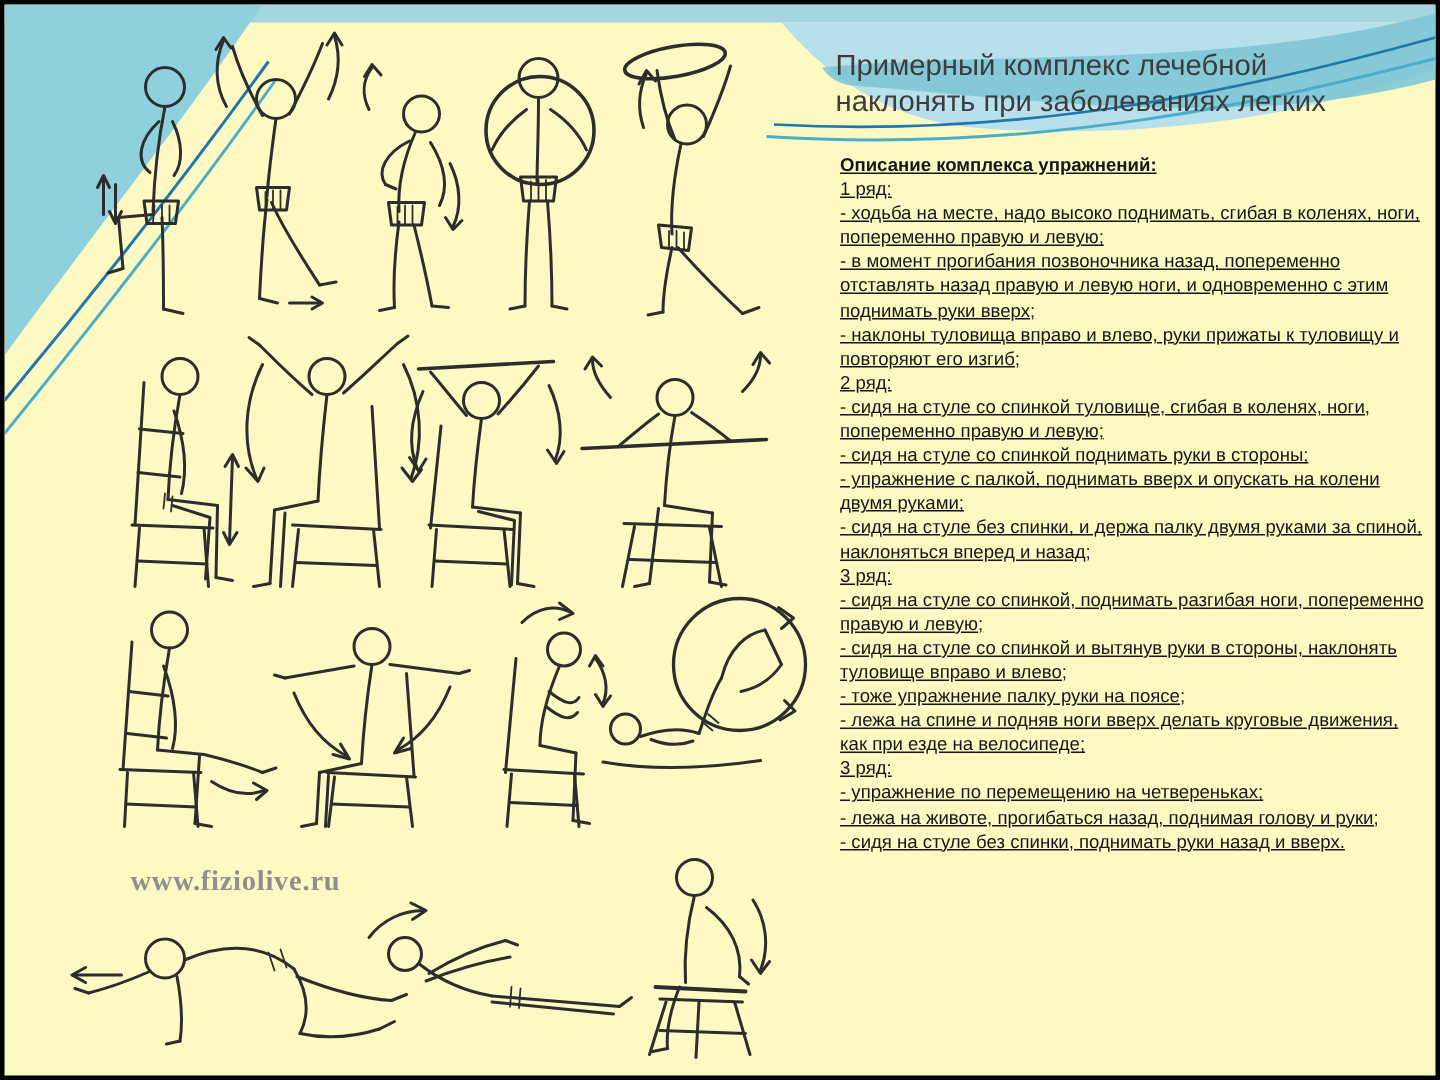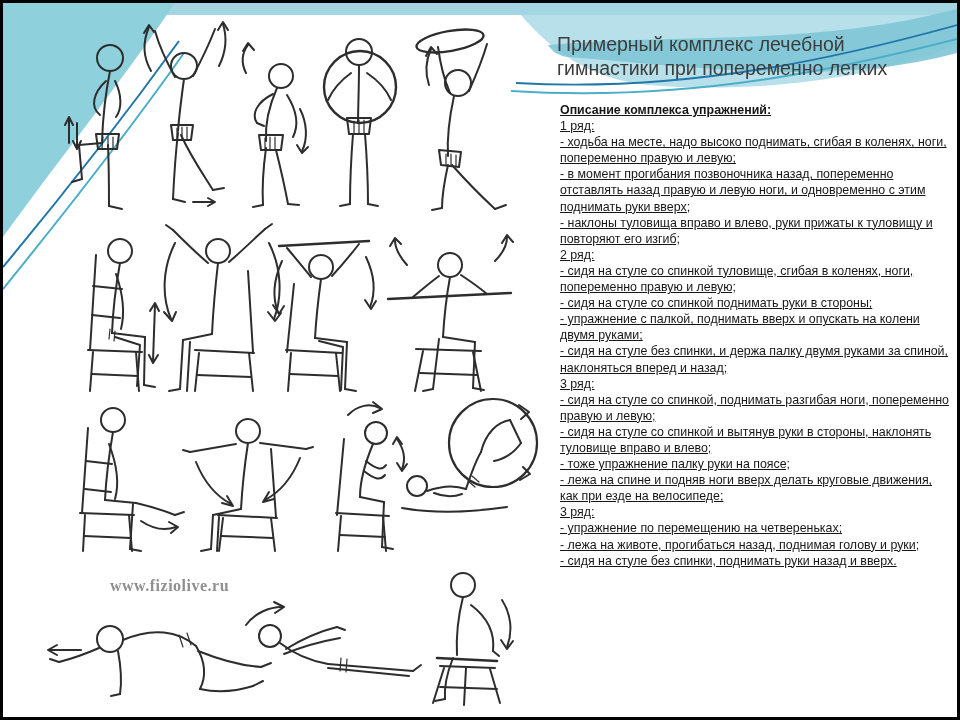--- a/index.html
+++ b/index.html
@@ -1,34 +1,34 @@
 <!DOCTYPE html>
 <html><head>
 <meta charset="utf-8">
 <style>
   html,body{margin:0;padding:0;background:#444;}
   .slide{
     position:relative;width:960px;height:720px;box-sizing:border-box;
-    background:#ffffff;border:3px solid #000;overflow:hidden;
+    background:#fef9c3;border:3px solid #000;overflow:hidden;
     font-family:"Liberation Sans",sans-serif;
   }
   .layer{position:absolute;left:0;top:0;}
   .title{
     position:absolute;left:554px;top:29px;width:400px;
     font-size:19.5px;line-height:24px;color:#3d3d3d;
   }
   .desc{
     position:absolute;left:557px;top:99px;width:390px;
     font-size:12.4px;line-height:16.1px;color:#161616;text-decoration:underline;
   }
   .desc-heading{font-weight:bold;}
   .watermark{
     position:absolute;left:84px;top:574px;
     font-family:"Liberation Serif",serif;font-weight:bold;
-    font-size:16px;letter-spacing:0.5px;color:#8f8f8f;margin-left:23px;
+    font-size:19px;letter-spacing:0.5px;color:#8f8f8f;
   }
   svg{display:block;}
 </style>
 </head>
 <body>
 
 <div class="slide">
 
   <svg class="layer" width="960" height="720" viewBox="0 0 960 720" aria-hidden="true">
     <rect x="0" y="0" width="954" height="12" fill="#a3d6e2"></rect>
@@ -321,21 +321,21 @@
         <path d="M437,684 L494,686"></path>
       <path d="M450,655 C444,670 441,684 442,696"></path>
         <path d="M442,696 L432,698"></path>
       <path d="M499,597 C508,611 510,628 504,644"></path>
         <path d="M498,637 L504,646 L510,638"></path>
     </g>
   </svg>
 
   <div class="title">
     <div>Примерный комплекс лечебной</div>
-    <div>гимнастики при попеременно легких</div>
+    <div>наклонять при заболеваниях легких</div>
   </div>
 
   <div class="desc">
     <div class="desc-heading">Описание комплекса упражнений:</div>
 
     <div>1 ряд:</div>
     <div>- ходьба на месте, надо высоко поднимать, сгибая в коленях, ноги, попеременно правую и левую;</div>
     <div>- в момент прогибания позвоночника назад, попеременно отставлять назад правую и левую ноги, и одновременно с этим поднимать руки вверх;</div>
     <div>- наклоны туловища вправо и влево, руки прижаты к туловищу и повторяют его изгиб;</div>
 

